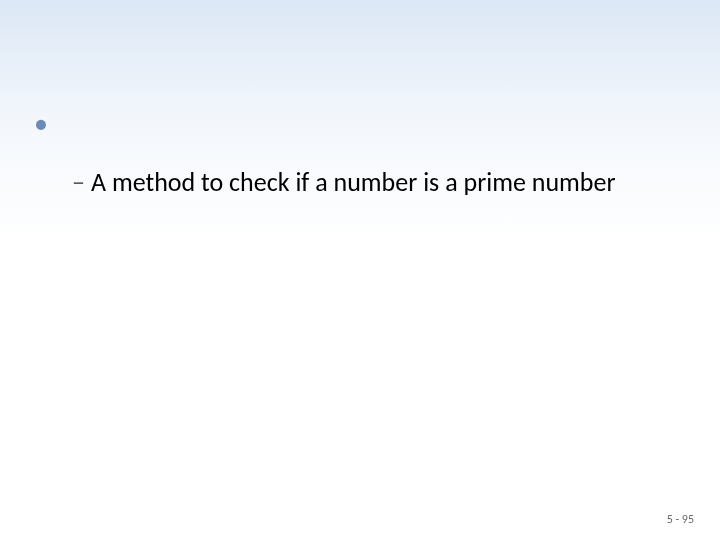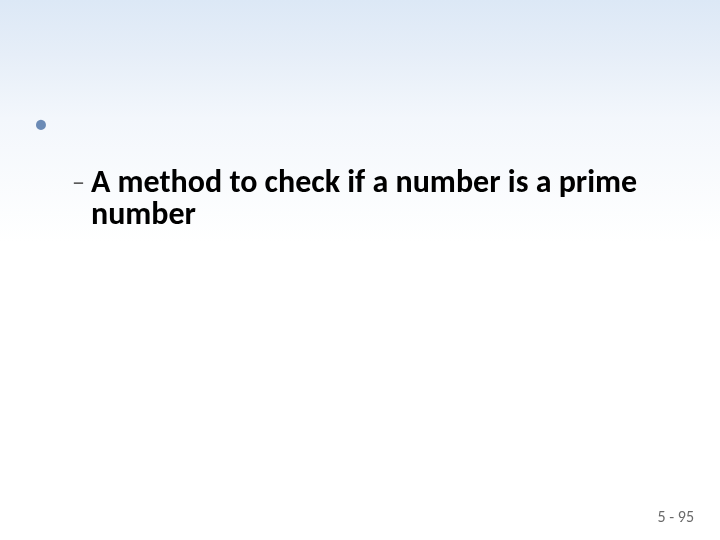--- a/index.html
+++ b/index.html
@@ -52,30 +52,30 @@
     margin-left: 38px;
   }
   .sub-dash {
     color: #5a5a5a;
     font-size: 26px;
     line-height: 32px;
     margin-right: 6px;
   }
   .sub-text {
     color: #000000;
-    font-size: 32px;
+    font-size: 26px;
     line-height: 32px;
-    font-weight: 700;
+    font-weight: 400;
   }
   .footer {
     position: absolute;
     bottom: 14px;
     right: 26px;
     color: #6a6a6a;
-    font-size: 16px;
+    font-size: 12px;
   }
 </style>
 </head>
 <body>
 
 <div class="slide">
 
   <div class="content">
 
     <div class="bullet-row">

